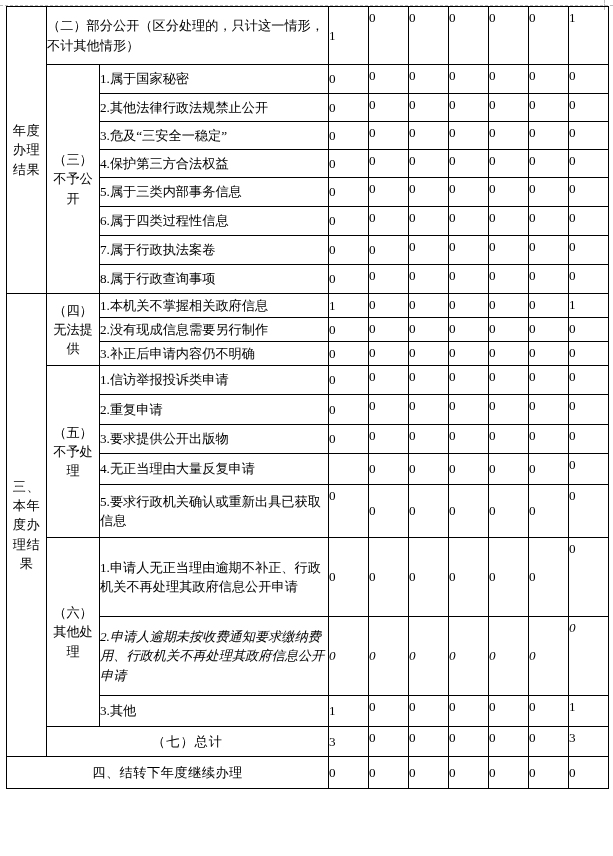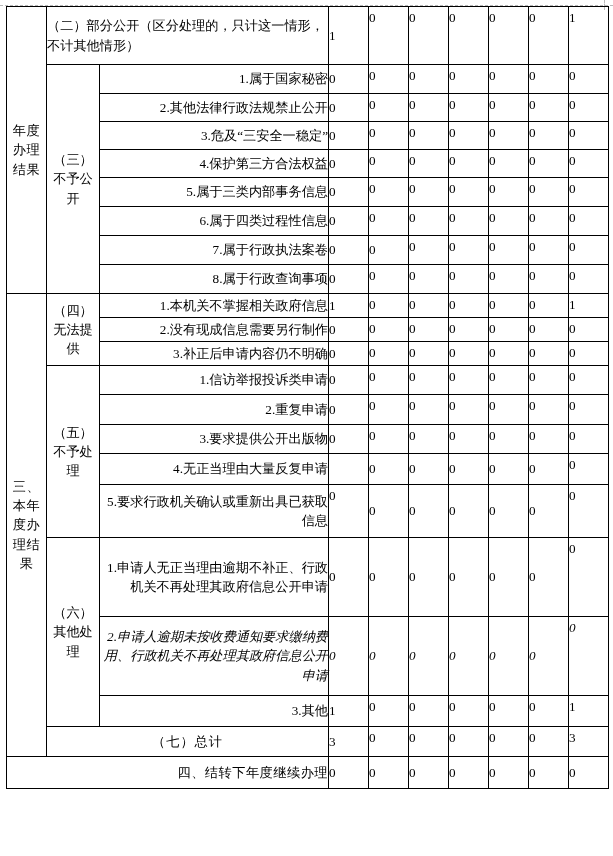--- a/index.html
+++ b/index.html
@@ -49,21 +49,21 @@
     line-height:1.85;
     padding:0 2px;
   }
   .lvl2{
     text-align:center;
     font-size:13.2px;
     line-height:1.9;
     padding:0 1px;
   }
   .item{
-    text-align:right;
+    text-align:left;
     padding:2px 1px 2px 3px;
     line-height:1.55;
   }
   .val{
     text-align:left;
     vertical-align:middle;
     padding:0 0 0 2px;
     font-size:13.2px;
   }
   
@@ -74,21 +74,21 @@
     text-align:left;
     padding:2px 2px 2px 4px;
     line-height:1.6;
   }
   .total{
     text-align:center;
     padding:2px 0;
     letter-spacing:1px;
   }
   .sec4{
-    text-align:right;
+    text-align:center;
     padding:3px 0 3px 6px;
     letter-spacing:0.5px;
   }
   .nowrapcell{white-space:nowrap;}
 </style>
 </head>
 <body>
 
 <div id="sheet">
 

